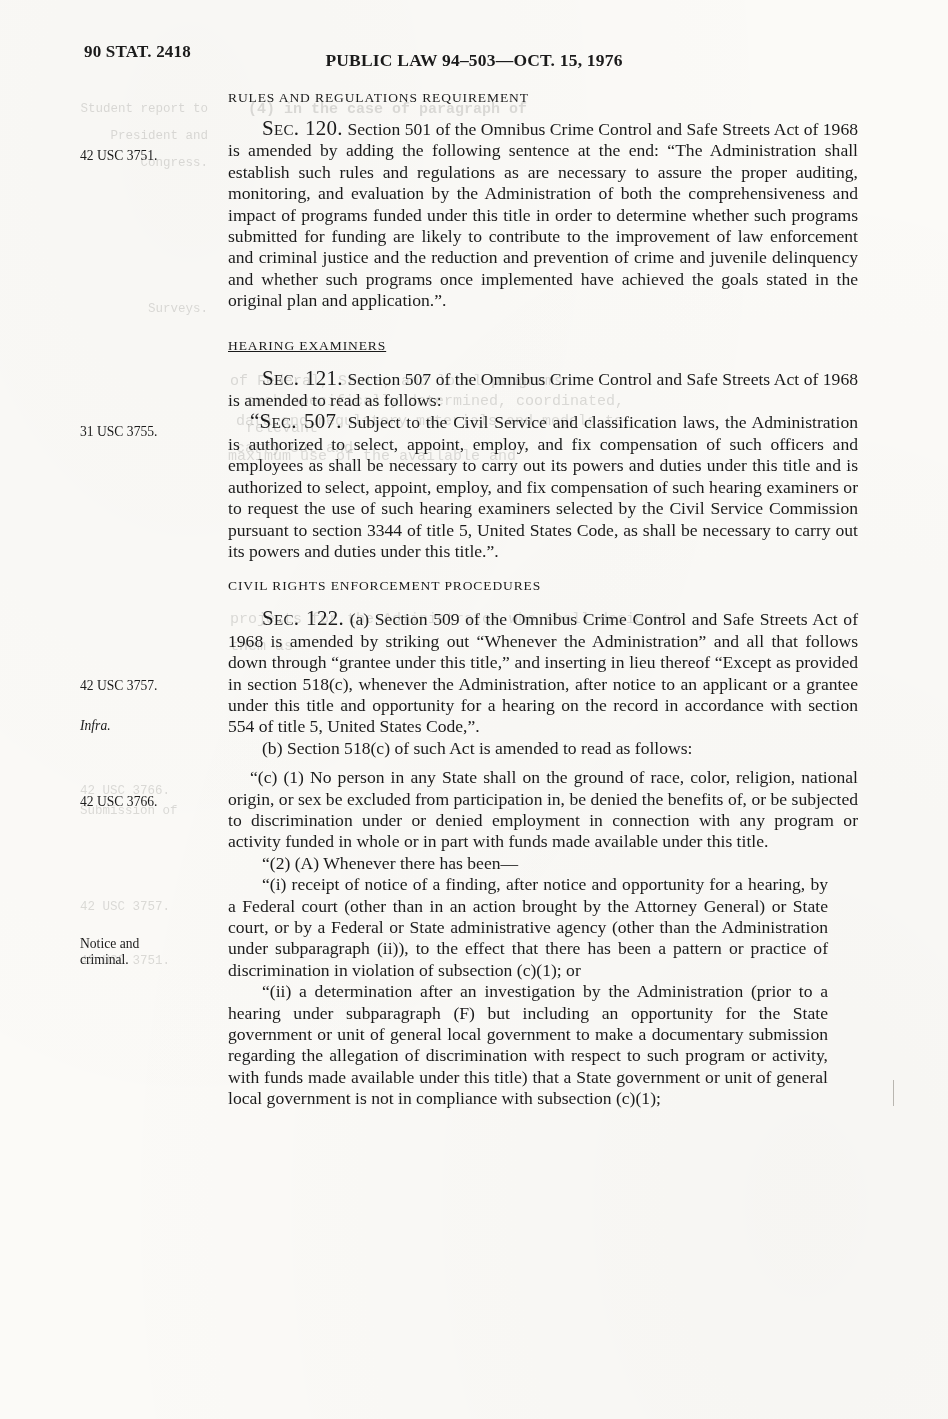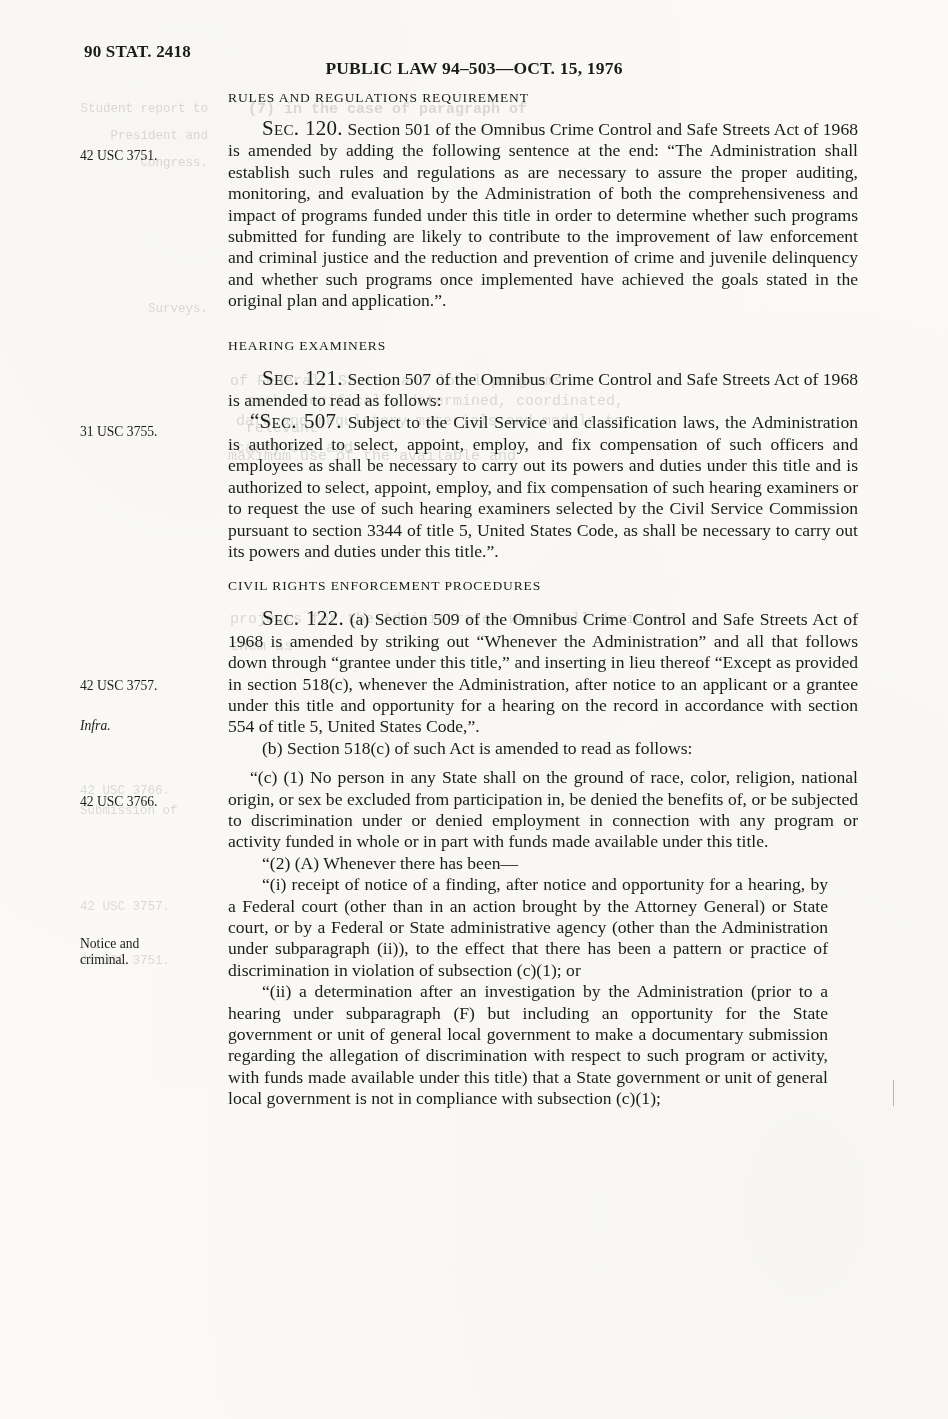--- a/index.html
+++ b/index.html
@@ -45,21 +45,21 @@
     top: 0;
     font-size: 17px;
     font-weight: bold;
     letter-spacing: 0.2px;
     white-space: nowrap;
   }
   .header .law {
     position: absolute;
     left: 0;
     right: 0;
-    top: 16px;
+    top: 8px;
     text-align: center;
     font-size: 17.5px;
     font-weight: bold;
     letter-spacing: 0.2px;
   }
 
   .body-col {
     position: absolute;
     left: 228px;
     top: 86px;
@@ -124,21 +124,21 @@
     position: absolute;
     width: 1px;
     background: #b9b6b0;
   }
 </style>
 </head>
 <body>
 
 <div class="page">
 
-  <div class="ghost b" style="left:248px; top:96px; width:320px;">(7)  in the case of paragraph of</div>
+  <div class="ghost b" style="left:248px; top:96px; width:320px;">(4)  in the case of paragraph of</div>
   <div class="ghost small r" style="left:80px; top:96px; width:128px;">Student report to President and Congress.</div>
   <div class="ghost small r" style="left:80px; top:296px; width:128px;">Surveys.</div>
   <div class="ghost" style="left:230px; top:368px; width:420px;">of Federal, State, and local programs</div>
   <div class="ghost" style="left:246px; top:388px; width:430px;">such specifically determined, coordinated, relevant</div>
   <div class="ghost" style="left:236px; top:408px; width:440px;">data and regulatory materials and models to carry out and</div>
   <div class="ghost" style="left:228px; top:443px; width:400px;">maximum use of the available and</div>
   <div class="ghost" style="left:230px; top:606px; width:470px;">projects for the Administrator who shall designate them as</div>
   <div class="ghost small" style="left:80px; top:778px; width:140px;">42 USC 3766.</div>
   <div class="ghost small" style="left:80px; top:798px; width:140px;">Submission of</div>
   <div class="ghost small" style="left:80px; top:894px; width:140px;">42 USC 3757.</div>
@@ -157,21 +157,21 @@
   <div class="marginalia" style="top:794px;">42 USC 3766.</div>
   <div class="marginalia" style="top:936px; white-space:pre-line;">Notice and
 criminal.</div>
 
   <div class="body-col">
 
     <div class="center-head tight-top">RULES AND REGULATIONS REQUIREMENT</div>
 
     <p class="para indent"><span class="sec-label">Sec. 120.</span><span> Section 501 of the Omnibus Crime Control and Safe Streets Act of 1968 is amended by adding the following sentence at the end: “The Administration shall establish such rules and regulations as are necessary to assure the proper auditing, monitoring, and evaluation by the Administration of both the comprehensiveness and impact of programs funded under this title in order to determine whether such programs submitted for funding are likely to contribute to the improvement of law enforcement and criminal justice and the reduction and prevention of crime and juvenile delinquency and whether such programs once implemented have achieved the goals stated in the original plan and application.”.</span></p>
 
-    <div class="center-head" style="margin-top:26px; margin-bottom:14px;">HEARING EXAMINERS</div>
+    <div class="center-head" style="margin-top:26px; margin-bottom:14px;text-decoration:underline;">HEARING EXAMINERS</div>
 
     <p class="para indent"><span class="sec-label">Sec. 121.</span><span> Section 507 of the Omnibus Crime Control and Safe Streets Act of 1968 is amended to read as follows:</span></p>
 
     <p class="para indent2" style="margin-top:0;"><span class="sec-label">“Sec. 507.</span><span> Subject to the Civil Service and classification laws, the Administration is authorized to select, appoint, employ, and fix compensation of such officers and employees as shall be necessary to carry out its powers and duties under this title and is authorized to select, appoint, employ, and fix compensation of such hearing examiners or to request the use of such hearing examiners selected by the Civil Service Commission pursuant to section 3344 of title 5, United States Code, as shall be necessary to carry out its powers and duties under this title.”.</span></p>
 
     <div class="center-head" style="margin-top:16px; margin-bottom:14px;">CIVIL RIGHTS ENFORCEMENT PROCEDURES</div>
 
     <p class="para indent"><span class="sec-label">Sec. 122.</span><span> (a) Section 509 of the Omnibus Crime Control and Safe Streets Act of 1968 is amended by striking out “Whenever the Administration” and all that follows down through “grantee under this title,” and inserting in lieu thereof “Except as provided in section 518(c), whenever the Administration, after notice to an applicant or a grantee under this title and opportunity for a hearing on the record in accordance with section 554 of title 5, United States Code,”.</span></p>
 
     <p class="para indent" style="margin-top:0;">(b) Section 518(c) of such Act is amended to read as follows:</p>

